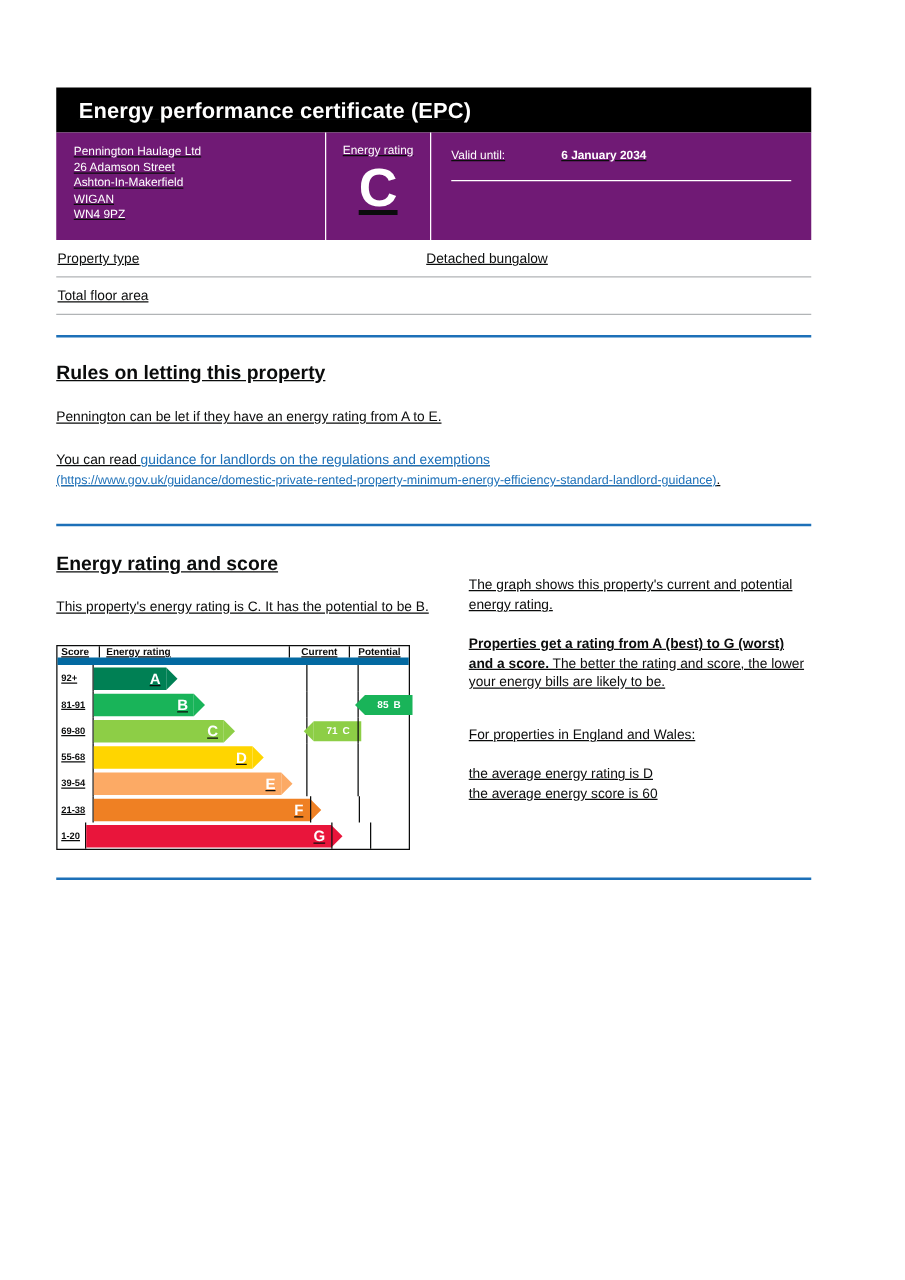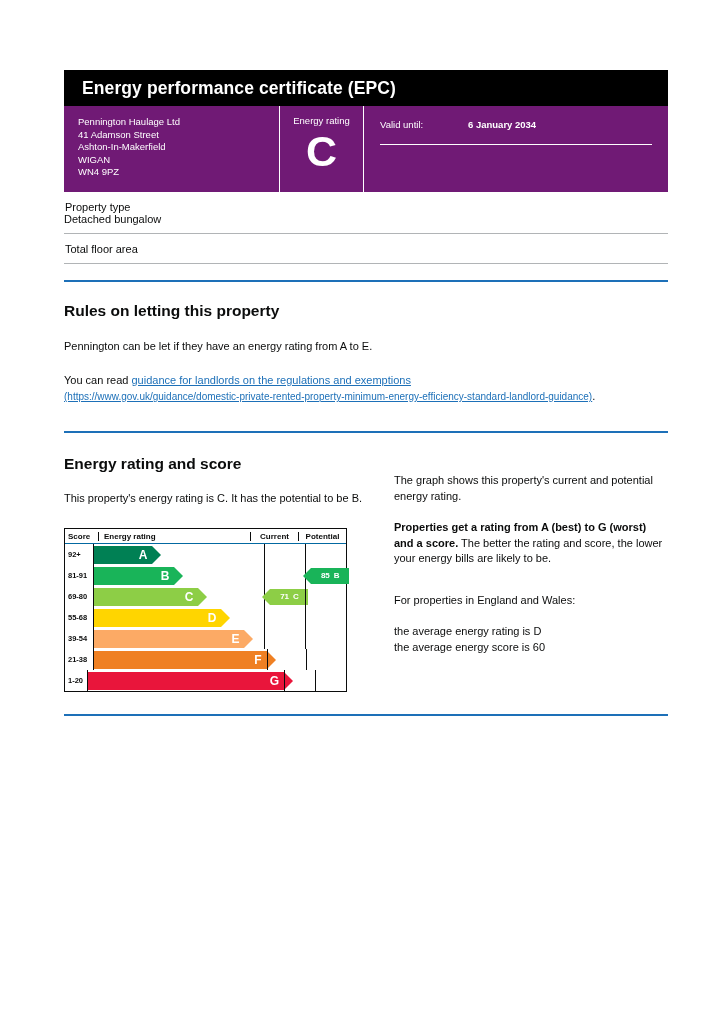--- a/index.html
+++ b/index.html
@@ -8,21 +8,21 @@
     background: #ffffff;
   }
   body {
     width: 724px; height: 1024px;
     font-family: "Liberation Sans", sans-serif;
     color: #0b0c0c;
     position: relative;
   }
   .page {
     position: absolute;
-    left: 64px; top: 0; width: 604px;
+    left: 45px; top: 0; width: 604px; text-decoration: underline;
   }
 
   
   .title-bar {
     margin-top: 70px;
     background: #000000;
     color: #ffffff;
     height: 36px;
     display: flex;
     align-items: center;
@@ -82,21 +82,20 @@
   }
   .summary-meta .row2 .k { display: inline; }
   .summary-meta .row2 .v { font-weight: bold; display: inline; }
 
   
   .detail-row {
     display: flex;
     border-bottom: 1px solid #b1b4b6;
     font-size: 11px;
     padding: 9px 0 8px 0;
-    flex-direction: column;
   }
   .detail-row .k { width: 296px; padding-left: 1px; }
   .detail-row .v { flex: 1; }
 
   .rule {
     border: none;
     border-top: 2px solid #1d70b8;
     margin: 16px 0 0 0;
   }
 
@@ -135,21 +134,21 @@
     margin-top: 22px;
     width: 283px;
     border: 1px solid #0b0c0c;
     font-size: 8px;
     position: relative;
     background: #ffffff;
   }
   .graph-header {
     display: flex;
     height: 15px;
-    border-bottom: 1px solid #0369a1;
+    border-bottom: 6px solid #0369a1;
     align-items: center;
     justify-content: flex-end;
   }
   .gh-score { width: 33px; padding-left: 3px; font-weight: bold; }
   .gh-rating { flex: 1; padding-left: 5px; font-weight: bold; border-left: 1px solid #0b0c0c; }
   .gh-current { width: 48px; text-align: center; font-weight: bold; border-left: 1px solid #0b0c0c; margin-left: 25px; }
   .gh-potential { width: 48px; text-align: center; font-weight: bold; border-left: 1px solid #0b0c0c; }
 
   .graph-body { position: relative; }
   .band-row {
@@ -227,21 +226,21 @@
 
 <div class="page">
 
   <div class="title-bar">
     <h1>Energy performance certificate (EPC)</h1>
   </div>
 
   <div class="summary">
     <div class="summary-address">
       <div>Pennington Haulage Ltd</div>
-      <div>41 Adamson Street</div>
+      <div>26 Adamson Street</div>
       <div>Ashton-In-Makerfield</div>
       <div>WIGAN</div>
       <div>WN4 9PZ</div>
     </div>
     <div class="summary-rating">
       <div class="lbl">Energy rating</div>
       <div class="grade">C</div>
     </div>
     <div class="summary-meta">
       <div class="row1">

